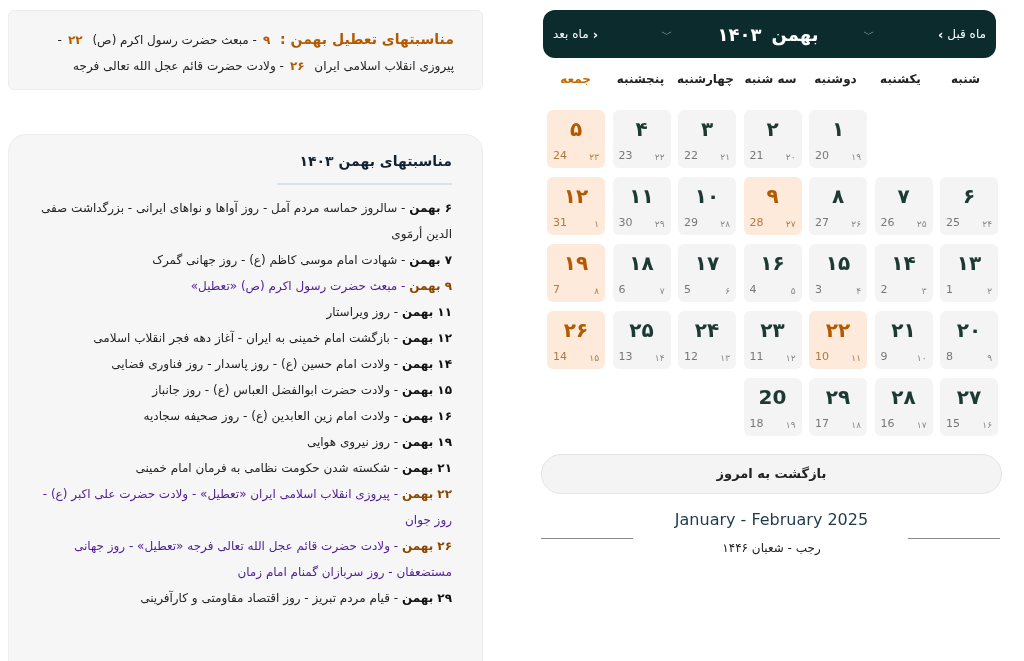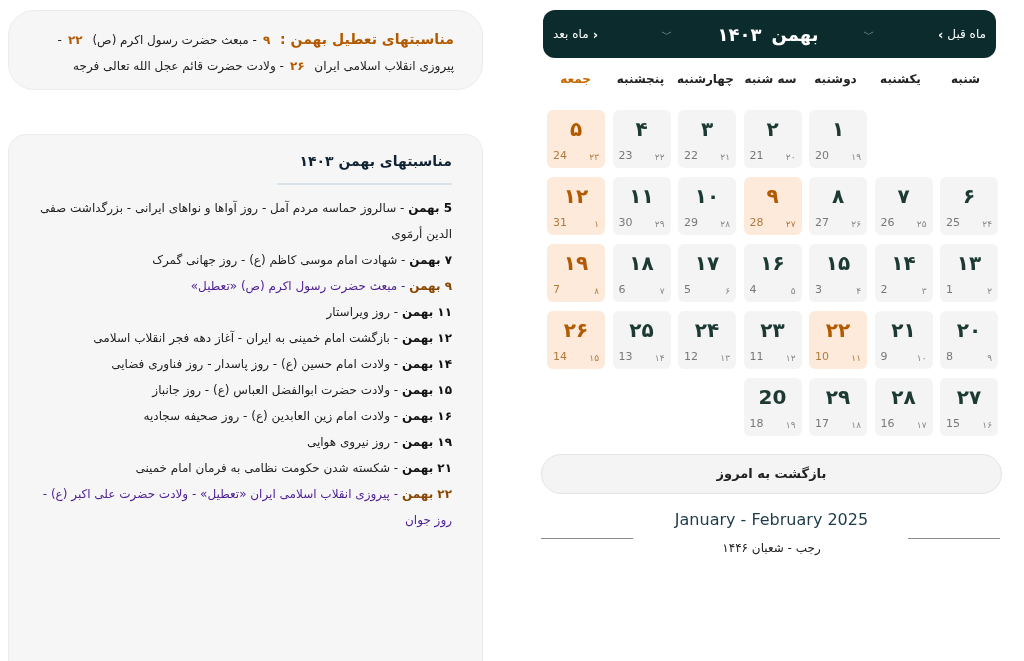--- a/index.html
+++ b/index.html
@@ -2,21 +2,21 @@
 <html><head>
   <meta charset="utf-8">
   <style>
     * { box-sizing: border-box; margin: 0; padding: 0; }
     html, body { width: 1024px; height: 661px; background: #ffffff; overflow: hidden; }
     body { font-family: "DejaVu Sans", sans-serif; color: #222; position: relative; }
 
     
     .holiday-box {
       position: absolute; left: 8px; top: 10px; width: 475px; height: 80px;
-      background: #f6f6f6; border: 1px solid #ececec; border-radius: 26px;
+      background: #f6f6f6; border: 1px solid #ececec; border-radius: 6px;
       direction: rtl; padding: 15px 28px 0 20px; font-size: 12px; line-height: 26px;
     }
     .holiday-box .title { color: #b35a00; font-weight: bold; font-size: 14px; }
     .holiday-box .num { color: #b35a00; font-weight: bold; margin: 0 6px; }
 
     .events-box {
       position: absolute; left: 8px; top: 122px; width: 475px; height: 621px;
       background: #f6f6f6; border: 1px solid #ececec; border-radius: 18px;
       direction: rtl; padding: 18px 30px 0 20px; margin-top: 12px;
     }
@@ -91,31 +91,33 @@
     <span class="num">۹</span><span>- مبعث حضرت رسول اکرم (ص)</span>
     <span class="num">۲۲</span><span>- پیروزی انقلاب اسلامی ایران</span>
     <span class="num">۲۶</span><span>- ولادت حضرت قائم عجل الله تعالی فرجه</span>
   </div>
 </div>
 
 <div class="events-box">
   <div class="events-title">مناسبتهای بهمن ۱۴۰۳</div>
   <div class="events-sep"></div>
   <div id="events-list">
-      <div class="event"><span class="day">5 بهمن</span><span> - سالروز حماسه مردم آمل - روز آواها و نواهای ایرانی - بزرگداشت صفی الدین أرمَوی</span></div>
+      <div class="event"><span class="day">۶ بهمن</span><span> - سالروز حماسه مردم آمل - روز آواها و نواهای ایرانی - بزرگداشت صفی الدین أرمَوی</span></div>
       <div class="event"><span class="day">۷ بهمن</span><span> - شهادت امام موسی کاظم (ع) - روز جهانی گمرک</span></div>
       <div class="event holiday"><span class="day">۹ بهمن</span><span class="hl"> - مبعث حضرت رسول اکرم (ص) «تعطیل»</span></div>
       <div class="event"><span class="day">۱۱ بهمن</span><span> - روز ویراستار</span></div>
       <div class="event"><span class="day">۱۲ بهمن</span><span> - بازگشت امام خمینی به ایران - آغاز دهه فجر انقلاب اسلامی</span></div>
       <div class="event"><span class="day">۱۴ بهمن</span><span> - ولادت امام حسین (ع) - روز پاسدار - روز فناوری فضایی</span></div>
       <div class="event"><span class="day">۱۵ بهمن</span><span> - ولادت حضرت ابوالفضل العباس (ع) - روز جانباز</span></div>
       <div class="event"><span class="day">۱۶ بهمن</span><span> - ولادت امام زین العابدین (ع) - روز صحیفه سجادیه</span></div>
       <div class="event"><span class="day">۱۹ بهمن</span><span> - روز نیروی هوایی</span></div>
       <div class="event"><span class="day">۲۱ بهمن</span><span> - شکسته شدن حکومت نظامی به فرمان امام خمینی</span></div>
       <div class="event holiday"><span class="day">۲۲ بهمن</span><span class="hl"> - پیروزی انقلاب اسلامی ایران «تعطیل» - ولادت حضرت علی اکبر (ع) - روز جوان</span></div>
+      <div class="event holiday"><span class="day">۲۶ بهمن</span><span class="hl"> - ولادت حضرت قائم عجل الله تعالی فرجه «تعطیل» - روز جهانی مستضعفان - روز سربازان گمنام امام زمان</span></div>
+      <div class="event"><span class="day">۲۹ بهمن</span><span> - قیام مردم تبریز - روز اقتصاد مقاومتی و کارآفرینی</span></div>
     </div>
 </div>
 
 <div class="cal-header">
   <div class="nav-btn">
     <span>ماه بعد</span>
     <span class="chev">›</span>
   </div>
   <div class="month-select">
     <span class="select-chev">﹀</span>

